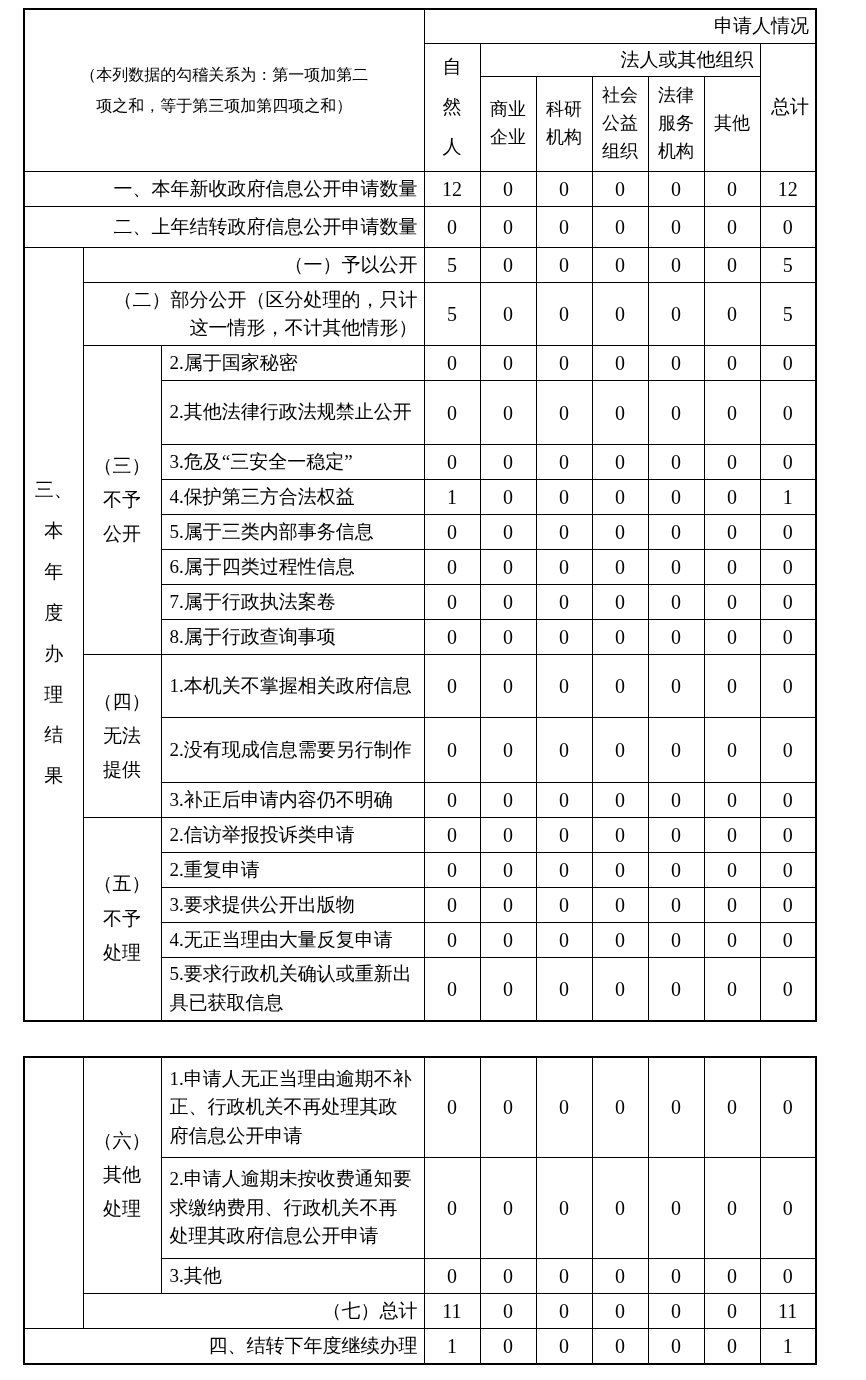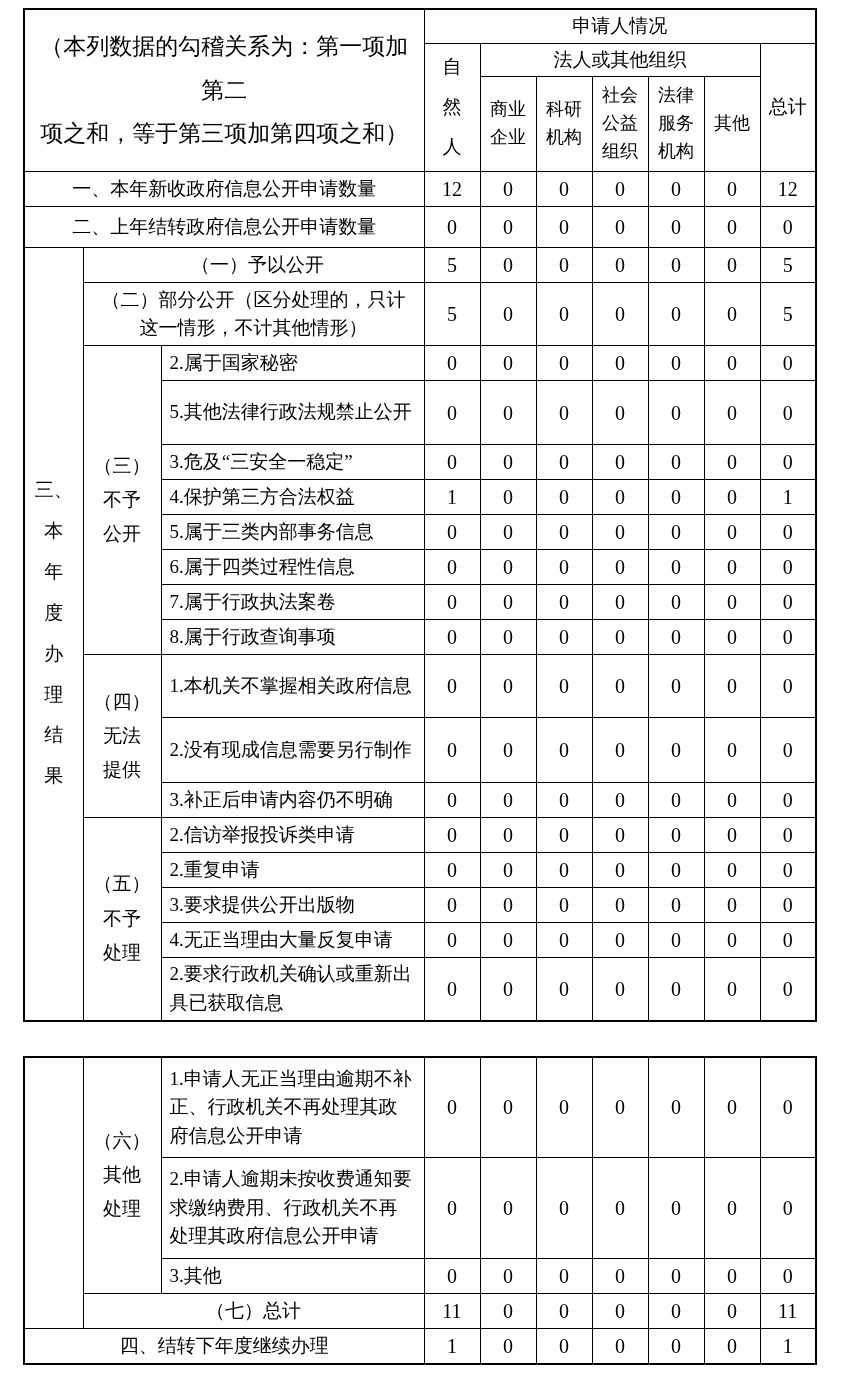--- a/index.html
+++ b/index.html
@@ -24,27 +24,27 @@
   }
   td {
     border: 1.5px solid #000;
     font-size: 19px;
     line-height: 1.5;
     padding: 2px 6px;
     vertical-align: middle;
     overflow: hidden;
   }
   td.note {
-    font-size: 23px;
+    font-size: 16px;
     text-align: center;
     line-height: 1.9;
   }
-  td.ctr { text-align: center; }
+  td.ctr { text-align: right; }
   td.lbl { text-align: left; padding: 2px 8px; }
-  td.lbl-indent { text-align: center; padding-left: 14px; }
+  td.lbl-indent { text-align: right; padding-left: 14px; }
   td.num {
     font-size: 20px;
     text-align: center;
     padding: 2px;
     font-family: "Liberation Serif", "DejaVu Serif", serif;
   }
   td.pre { white-space: pre-line; }
   td.vhead {
     text-align: center;
     line-height: 2.1;
@@ -177,21 +177,21 @@
       <td class="lbl">2.属于国家秘密</td>
       <td class="num">0</td>
       <td class="num">0</td>
       <td class="num">0</td>
       <td class="num">0</td>
       <td class="num">0</td>
       <td class="num">0</td>
       <td class="num">0</td>
     </tr>
     <tr style="height:64px">
-      <td class="lbl">5.其他法律行政法规禁止公开</td>
+      <td class="lbl">2.其他法律行政法规禁止公开</td>
       <td class="num">0</td>
       <td class="num">0</td>
       <td class="num">0</td>
       <td class="num">0</td>
       <td class="num">0</td>
       <td class="num">0</td>
       <td class="num">0</td>
     </tr>
     <tr style="height:35px">
       <td class="lbl">3.危及“三安全一稳定”</td>
@@ -325,21 +325,21 @@
       <td class="lbl">4.无正当理由大量反复申请</td>
       <td class="num">0</td>
       <td class="num">0</td>
       <td class="num">0</td>
       <td class="num">0</td>
       <td class="num">0</td>
       <td class="num">0</td>
       <td class="num">0</td>
     </tr>
     <tr style="height:63px">
-      <td class="lbl">2.要求行政机关确认或重新出具已获取信息</td>
+      <td class="lbl">5.要求行政机关确认或重新出具已获取信息</td>
       <td class="num">0</td>
       <td class="num">0</td>
       <td class="num">0</td>
       <td class="num">0</td>
       <td class="num">0</td>
       <td class="num">0</td>
       <td class="num">0</td>
     </tr>
   </tbody>
     </table>

